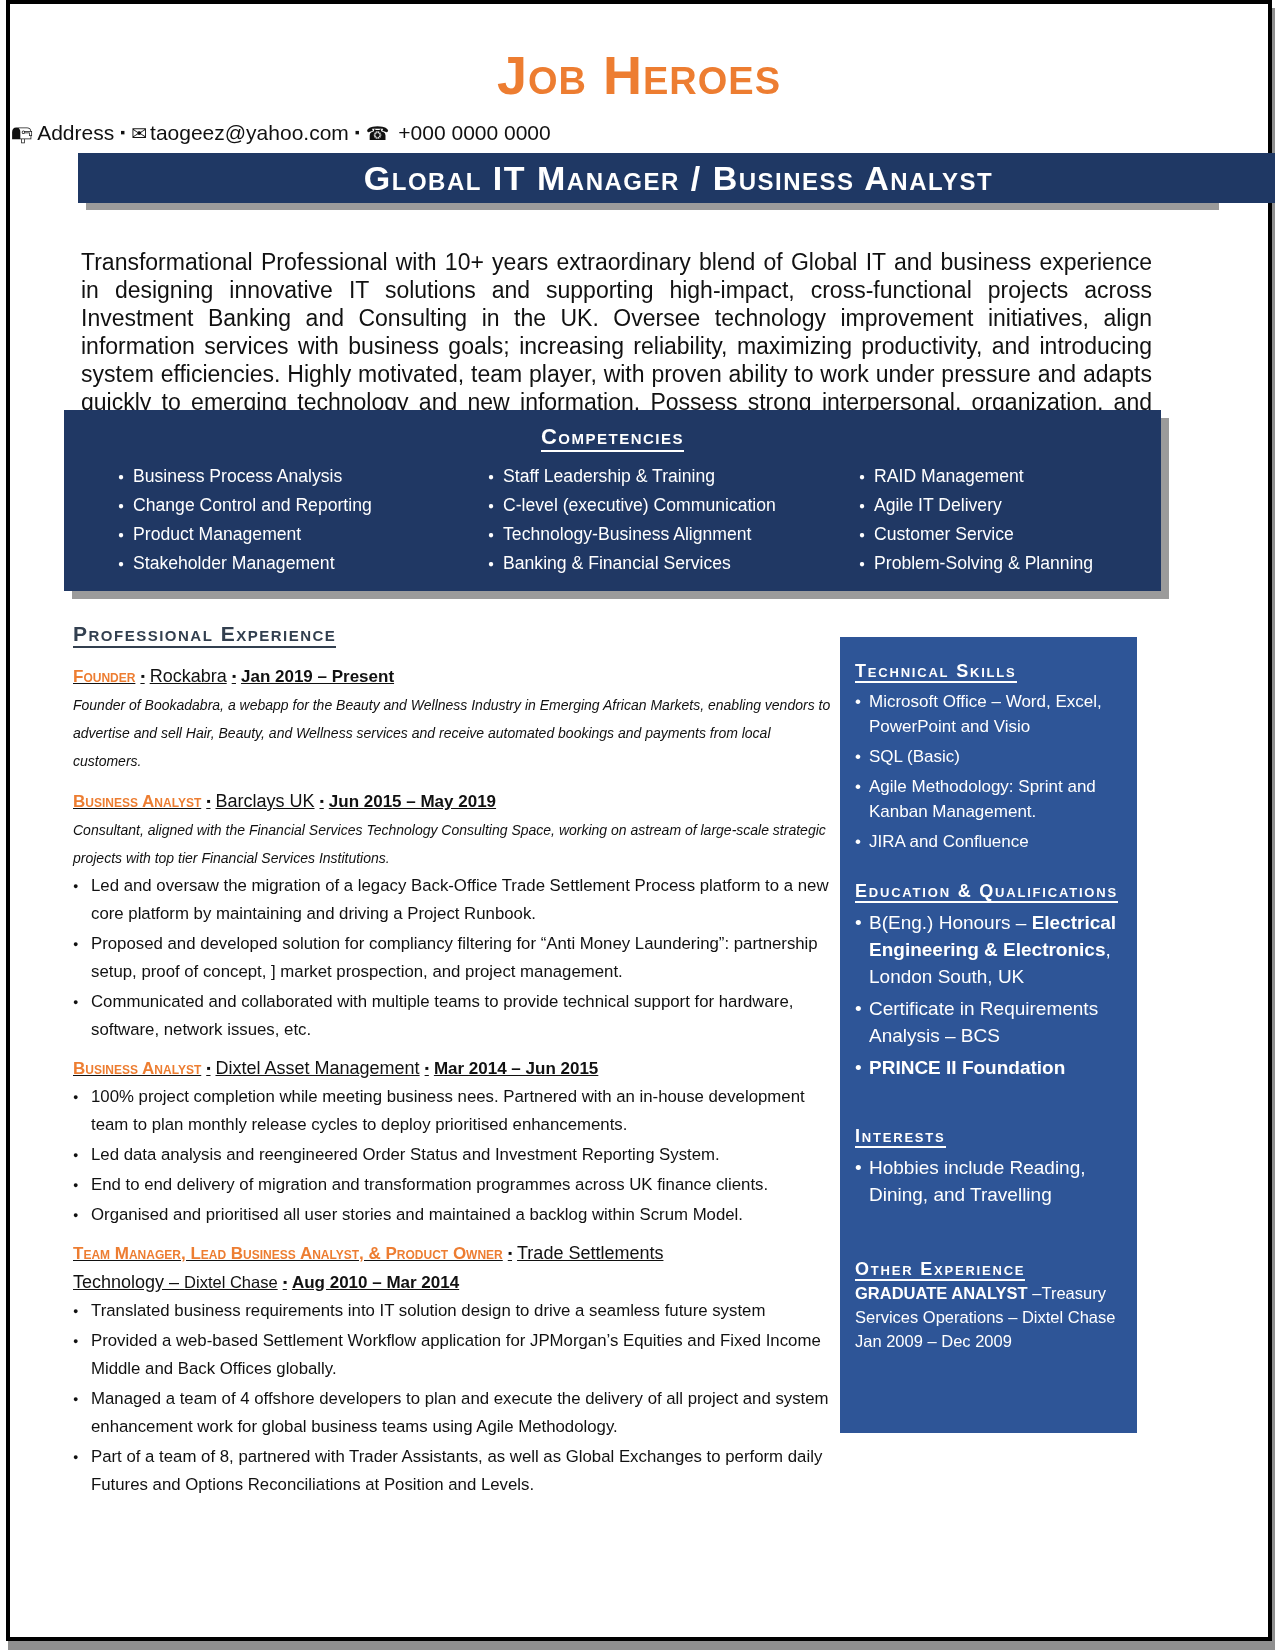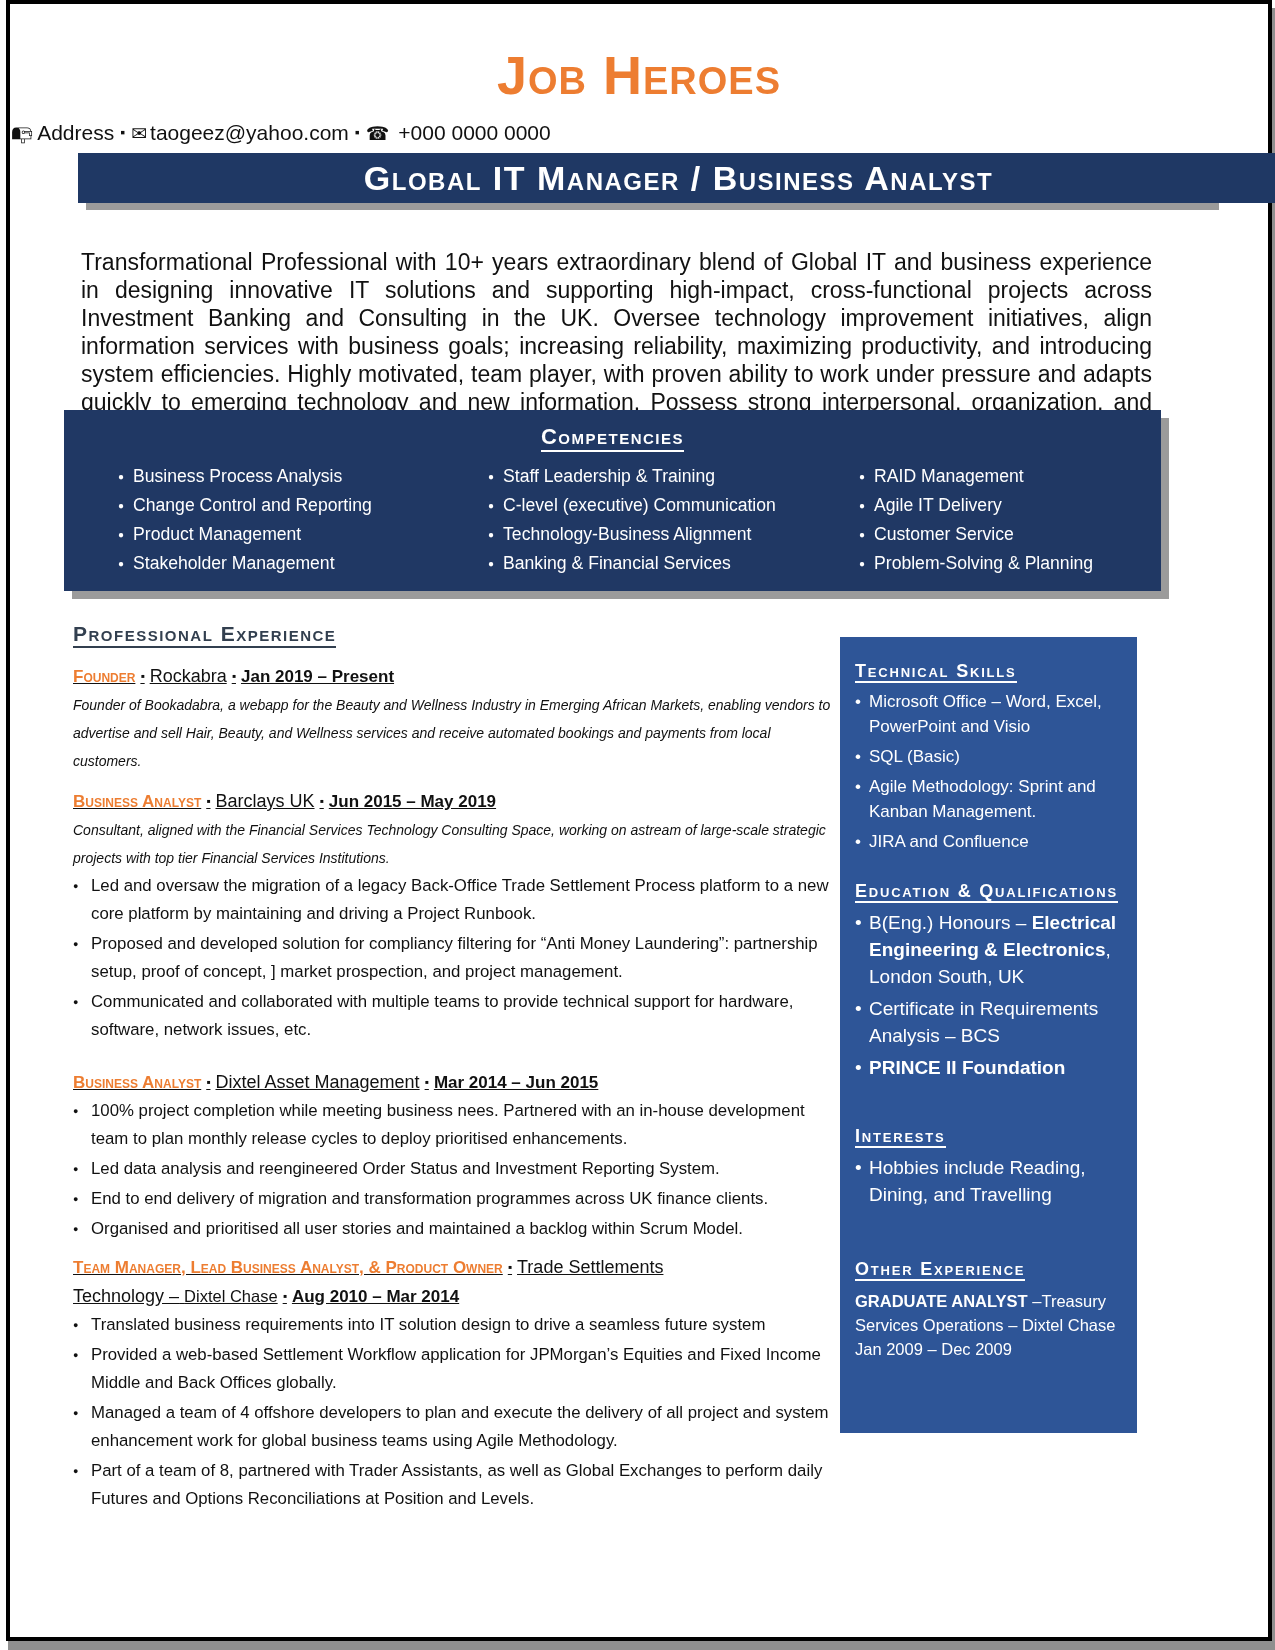--- a/index.html
+++ b/index.html
@@ -48,21 +48,21 @@
 
   .side { position: absolute; left: 830px; top: 633px; width: 297px; height: 796px; background: #2e5597; color: #fff; padding: 24px 12px 0 15px; }
   .side-head { font-size: 18px; font-weight: bold; font-variant: small-caps; letter-spacing: 1.8px; display: inline-block;
                border-bottom: 2px solid #fff; line-height: 20px; }
   .side-list { list-style: none; font-size: 17px; line-height: 25px; margin-top: 6px; }
   .side-list li { position: relative; padding-left: 14px; margin-bottom: 5px; }
   .side-list li::before { content: "\2022"; position: absolute; left: 0; }
   .edu { font-size: 19px; line-height: 27px; }
   .side .gap1 { margin-top: 26px; }
   .side .gap2 { margin-top: 38px; }
-  .other { font-size: 16.5px; line-height: 24px; margin-top: 8px; }
+  .other { font-size: 16.5px; line-height: 24px; }
   .other b { font-weight: bold; }
 </style>
 </head>
 <body>
 
 <div class="page-shadow"></div>
 <div class="page">
 
   <div class="name">Job Heroes</div>
 
@@ -112,21 +112,21 @@
       <span class="role">Business Analyst</span><span class="sep">▪</span><span>Barclays UK</span><span class="sep">▪</span><span class="dates">Jun 2015 – May 2019</span>
     </div>
     <p class="job-desc">Consultant, aligned with the Financial Services Technology Consulting Space, working on astream of large-scale strategic projects with top tier Financial Services Institutions.</p>
     <ul class="bullets">
       <li>Led and oversaw the migration of a legacy Back-Office Trade Settlement Process platform to a new core platform by maintaining and driving a Project Runbook.</li>
       <li>Proposed and developed solution for compliancy filtering for “Anti Money Laundering”: partnership setup, proof of concept, ] market prospection, and project management.</li>
       <li>Communicated and collaborated with multiple teams to provide technical support for hardware, software, network issues, etc.</li>
     </ul>
 
     
-    <div class="job-head" style="margin-top:24px;">
+    <div class="job-head" style="margin-top:10px;">
       <span class="role">Business Analyst</span><span class="sep">▪</span><span>Dixtel Asset Management</span><span class="sep">▪</span><span class="dates">Mar 2014 – Jun 2015</span>
     </div>
     <ul class="bullets">
       <li>100% project completion while meeting business nees. Partnered with an in-house development team to plan monthly release cycles to deploy prioritised enhancements.</li>
       <li>Led data analysis and reengineered Order Status and Investment Reporting System.</li>
       <li>End to end delivery of migration and transformation programmes across UK finance clients.</li>
       <li>Organised and prioritised all user stories and maintained a backlog within Scrum Model.</li>
     </ul>
 
     

